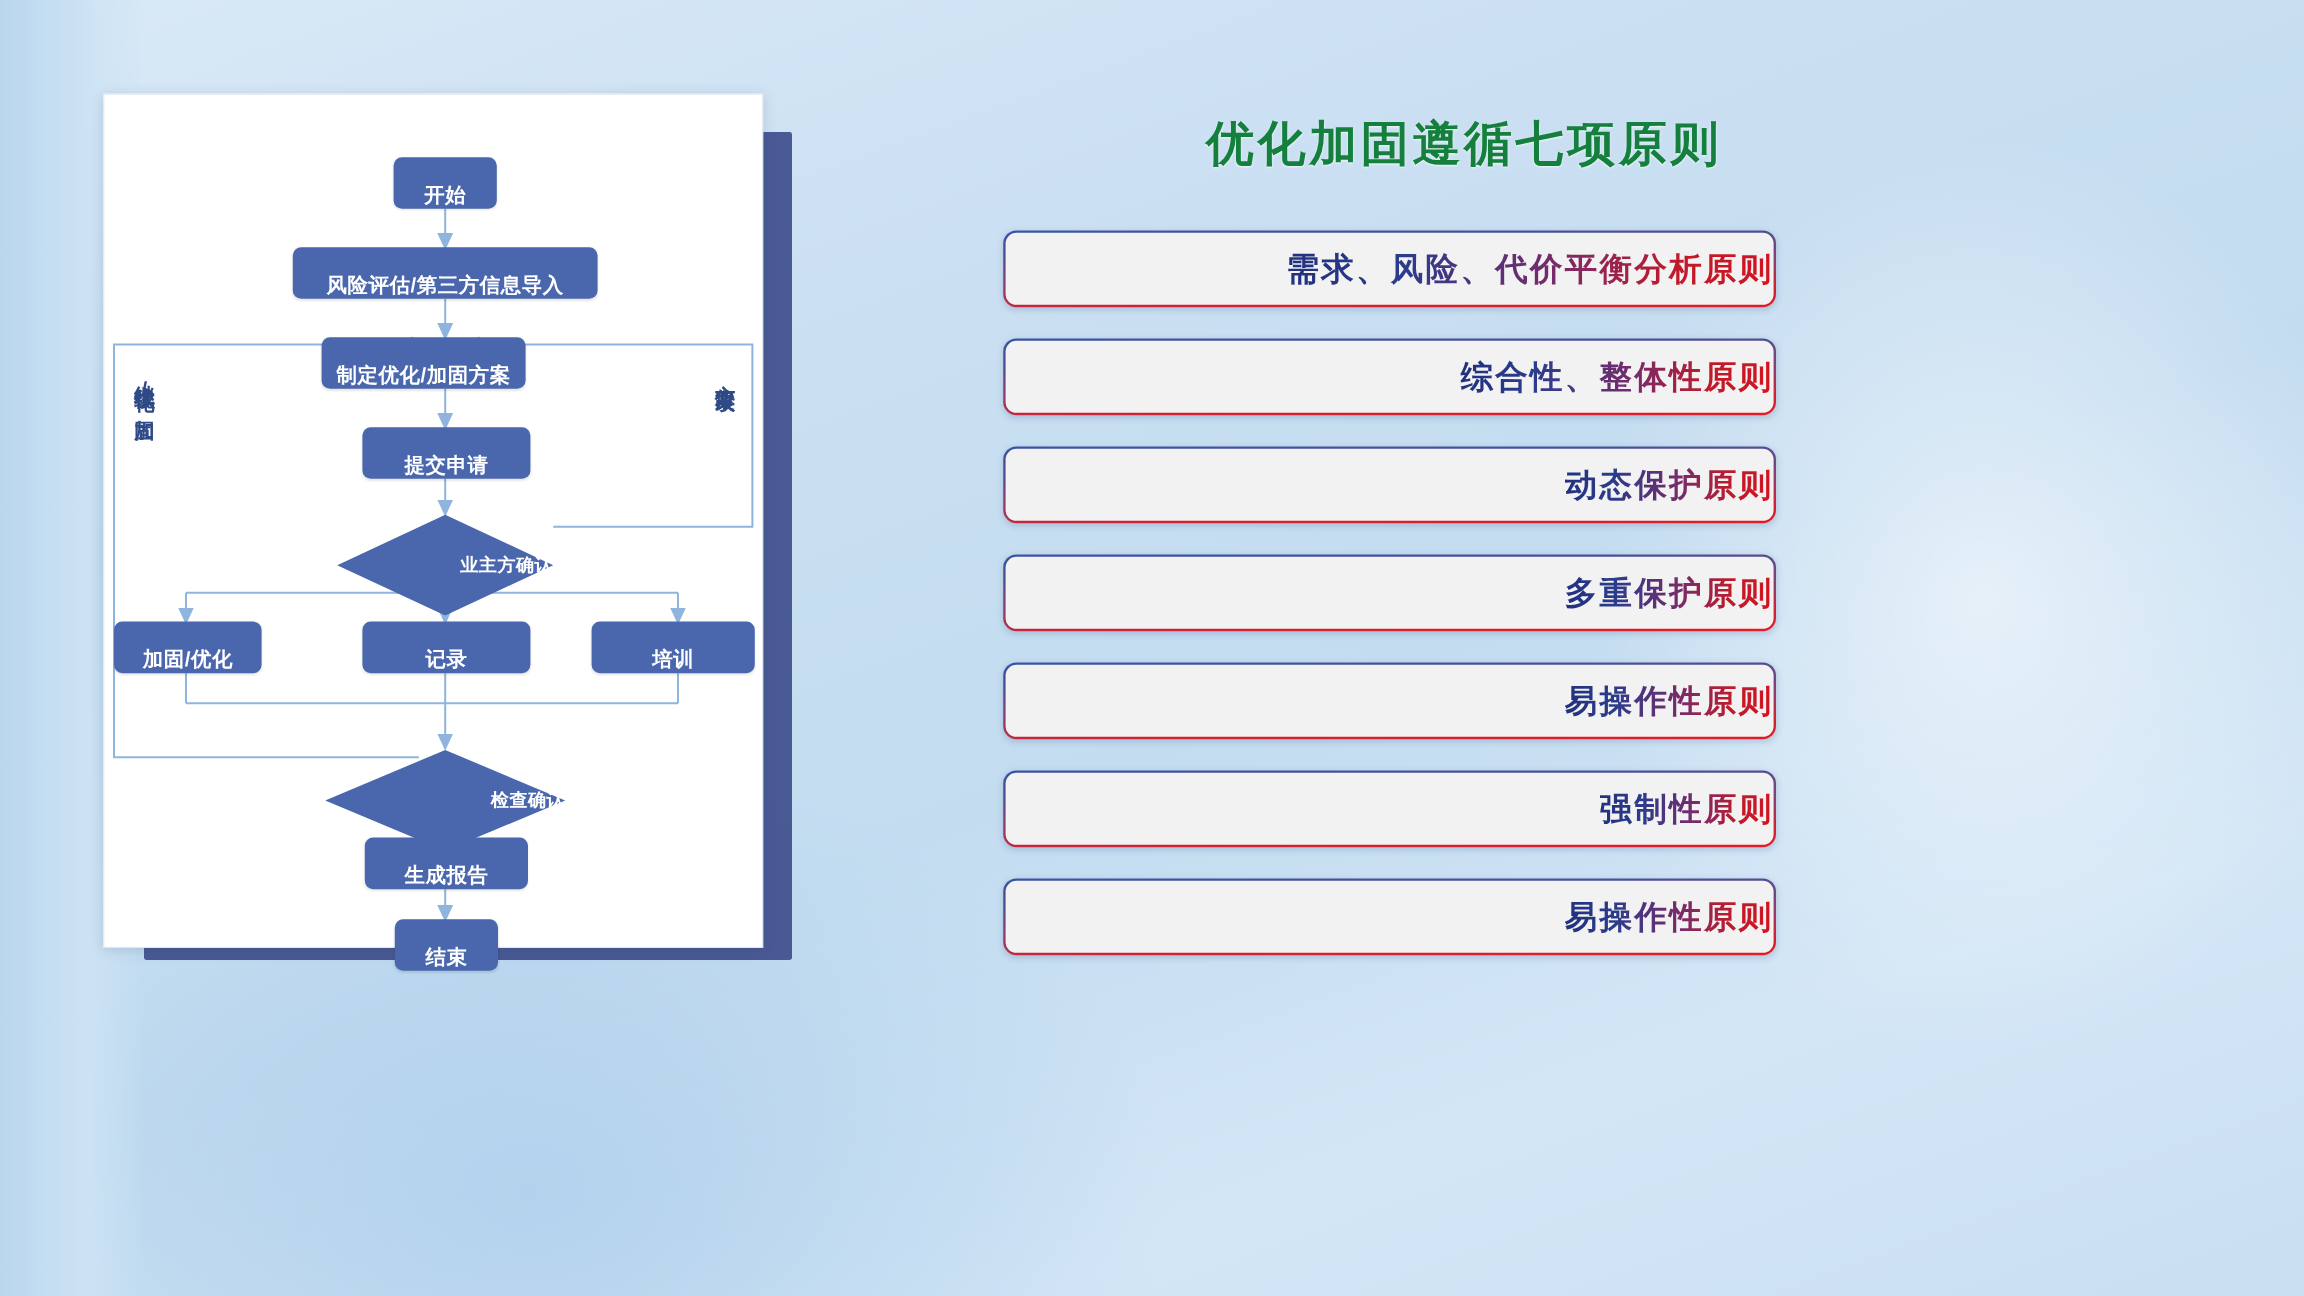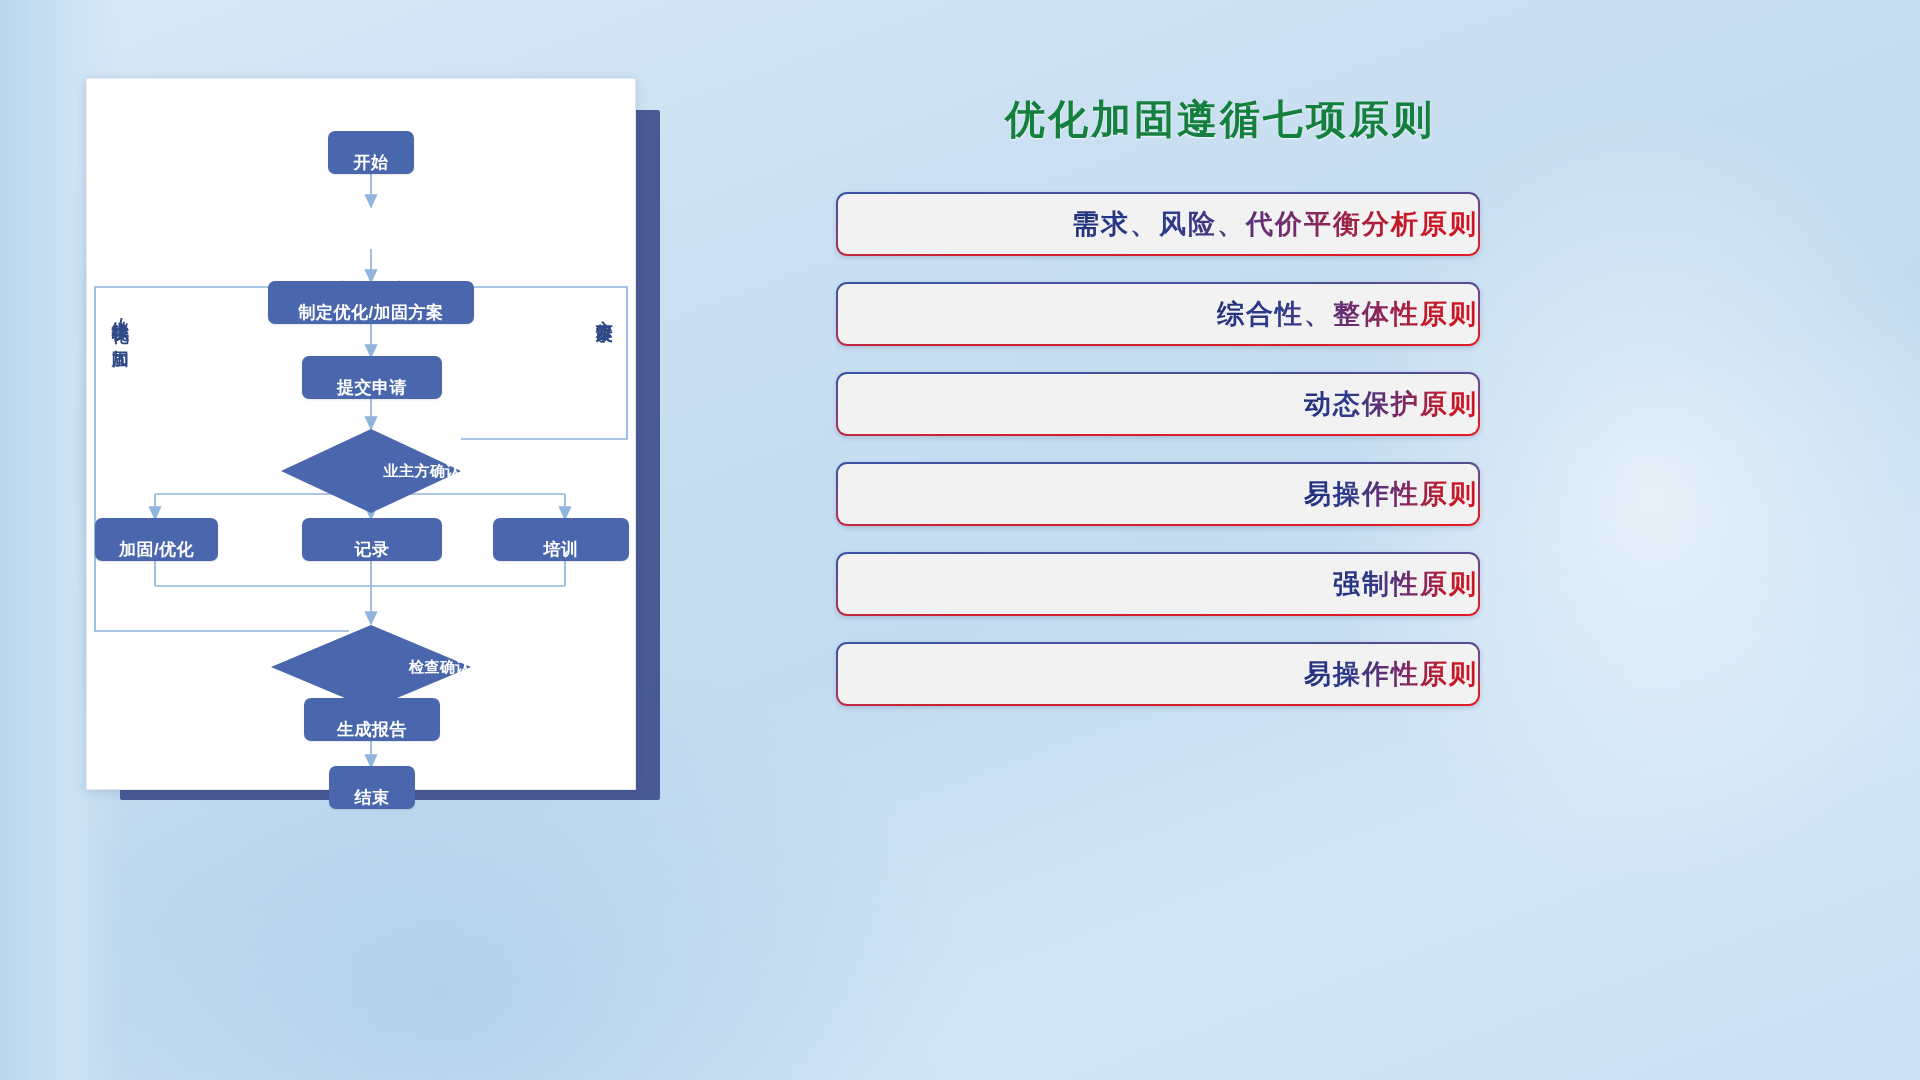--- a/index.html
+++ b/index.html
@@ -145,22 +145,25 @@
       <line x1="284" y1="588" x2="284" y2="620" marker-end="url(#ar)"></line>
 
       <line x1="284" y1="662" x2="284" y2="688" marker-end="url(#ar)"></line>
     </g>
   </svg>
 
   <div class="node" style="left:241px; top:52px; width:86px; height:43px; font-size:17px;">
     <span>开始</span>
   </div>
 
-
-  <div class="node" style="left:181px; top:202px; width:206px; height:43px; font-size:17px;">
+  <div class="node" style="left:157px; top:127px; width:254px; height:43px; font-size:17px;">
+    <span>风险评估/第三方信息导入</span>
+  </div>
+
+  <div class="node" style="left:181px; top:202px; width:170px; height:43px; font-size:17px;">
     <span>制定优化/加固方案</span>
   </div>
 
   <div class="node" style="left:215px; top:277px; width:140px; height:43px; font-size:17px;">
     <span>提交申请</span>
   </div>
 
   <div class="diamond" style="left:194px; top:350px; width:180px; height:84px; font-size:15px;">
     <div class="dshape"></div>
     <span>业主方确认</span>
@@ -212,20 +215,25 @@
       <span class="pcard-text">综合性、整体性原则</span>
     </div>
   </div>
 
   <div class="pcard">
     <div class="pcard-inner">
       <span class="pcard-text">动态保护原则</span>
     </div>
   </div>
 
+  <div class="pcard">
+    <div class="pcard-inner">
+      <span class="pcard-text">多重保护原则</span>
+    </div>
+  </div>
 
   <div class="pcard">
     <div class="pcard-inner">
       <span class="pcard-text">易操作性原则</span>
     </div>
   </div>
 
   <div class="pcard">
     <div class="pcard-inner">
       <span class="pcard-text">强制性原则</span>

